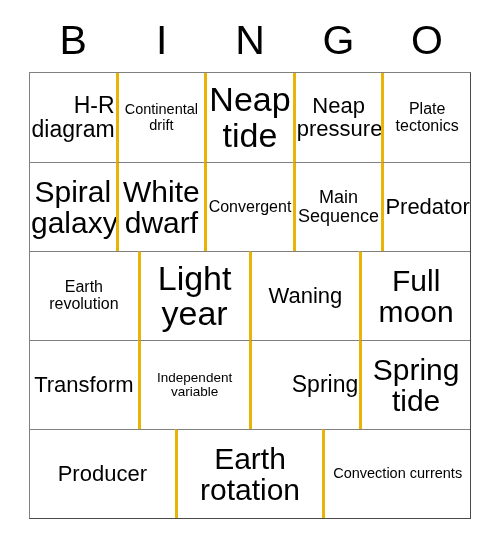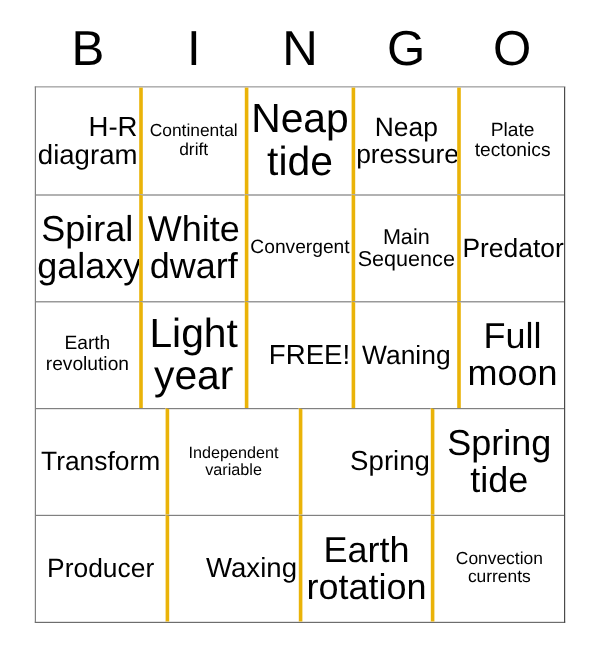--- a/index.html
+++ b/index.html
@@ -152,23 +152,20 @@
           <span class="cell-text">Predator</span>
         </div>
       </div>
       <div class="grid-row">
         <div class="cell fs-xs">
           <span class="cell-text">Earth revolution</span>
         </div>
         <div class="cell fs-xxl">
           <span class="cell-text">Light year</span>
         </div>
-        <div class="cell fs-lg">
-          <span class="cell-text">FREE!</span>
-        </div>
         <div class="cell fs-md">
           <span class="cell-text">Waning</span>
         </div>
         <div class="cell fs-xl">
           <span class="cell-text">Full moon</span>
         </div>
       </div>
       <div class="grid-row">
         <div class="cell fs-md">
           <span class="cell-text">Transform</span>
@@ -180,23 +177,20 @@
           <span class="cell-text">Spring</span>
         </div>
         <div class="cell fs-xl">
           <span class="cell-text">Spring tide</span>
         </div>
       </div>
       <div class="grid-row">
         <div class="cell fs-md">
           <span class="cell-text">Producer</span>
         </div>
-        <div class="cell fs-lg">
-          <span class="cell-text">Waxing</span>
-        </div>
         <div class="cell fs-xl">
           <span class="cell-text">Earth rotation</span>
         </div>
         <div class="cell fs-xxs">
           <span class="cell-text">Convection currents</span>
         </div>
       </div>
     </div>
 
 </div>

